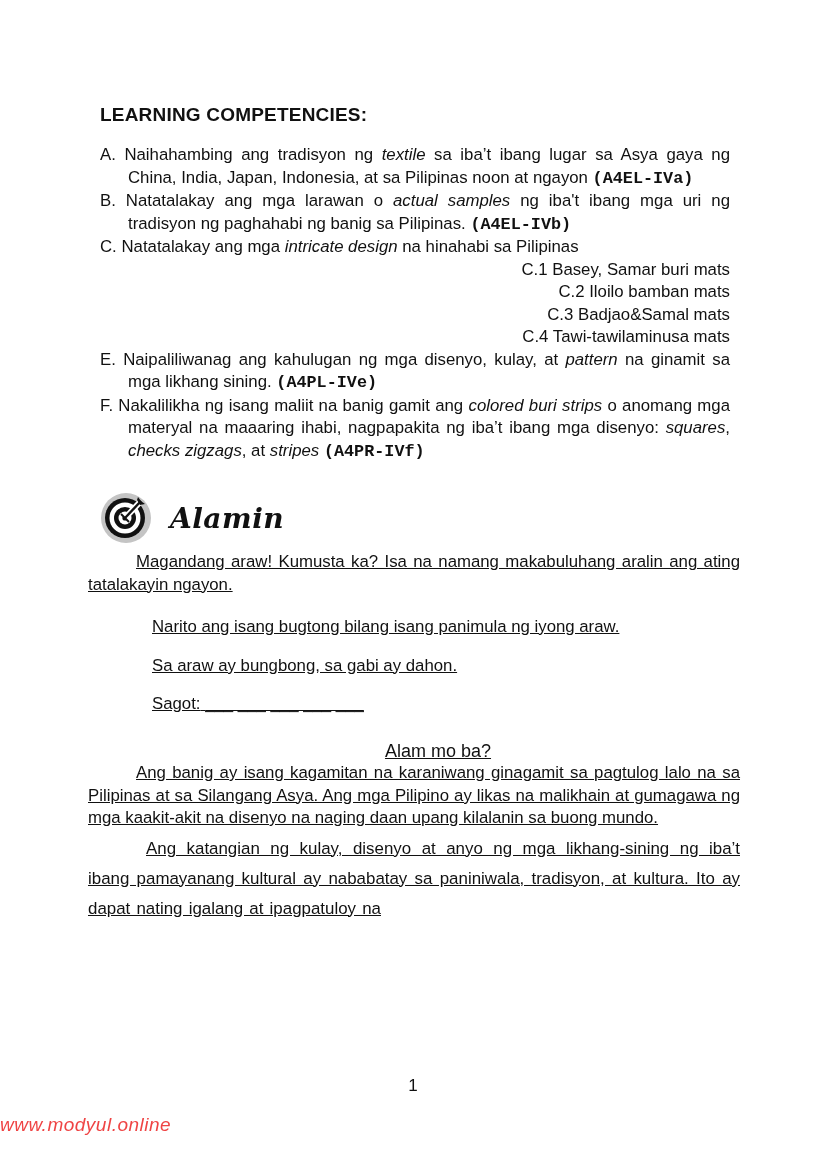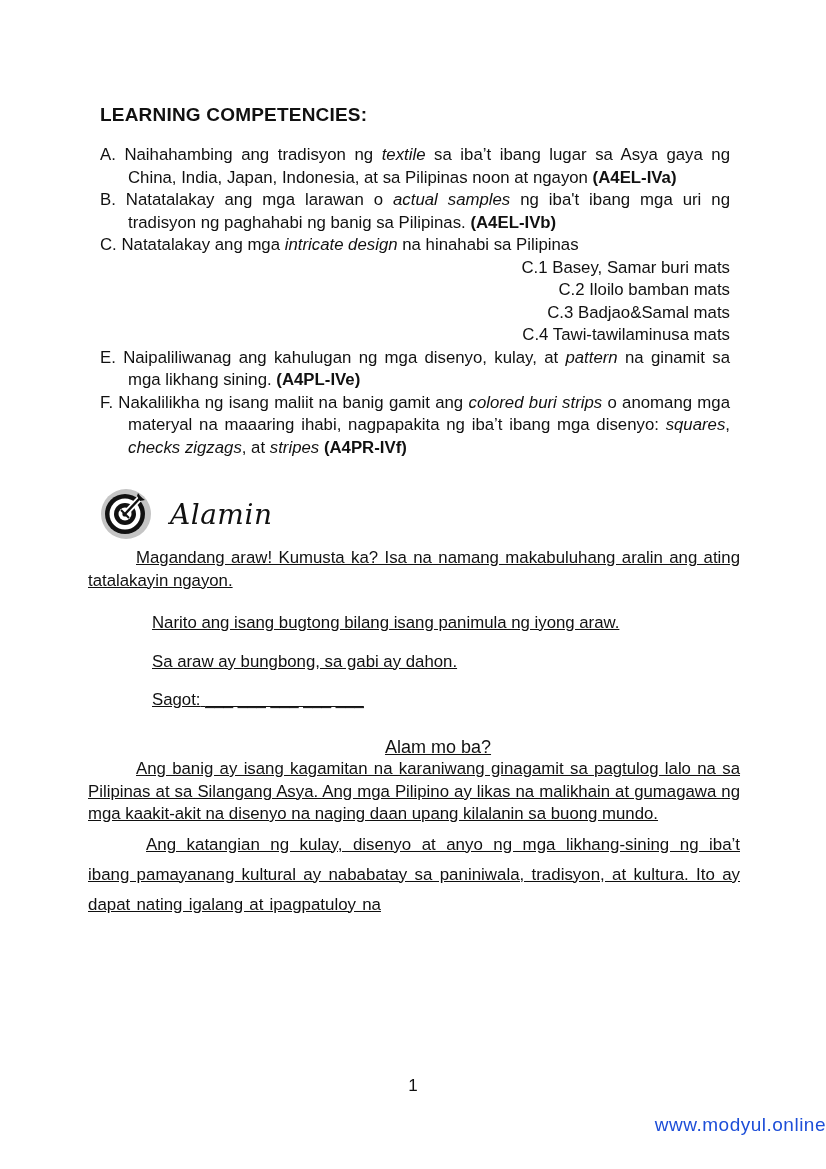--- a/index.html
+++ b/index.html
@@ -25,30 +25,30 @@
     text-align:justify;
     padding-left:28px;text-indent:-28px;
   }
   .sub-li{
     margin:0;
     font-size:16.8px;line-height:22.5px;
     padding-left:60px;text-indent:0;
     text-align:right;
   }
   .it{font-style:italic;}
-  .bd{font-weight:bold;}
+  .bd{font-weight:bold;font-family:Liberation Mono, monospace;}
   .alamin-header{
     margin-top:28px;
     display:flex;align-items:center;gap:18px;
     height:54px;
   }
   .alamin-icon{width:52px;height:52px;flex:0 0 auto;}
   .alamin-title{
     font-family:"DejaVu Serif", serif;
-    font-style:italic;font-weight:normal;
+    font-style:italic;font-weight:bold;
     font-size:28px;letter-spacing:0.5px;
     margin:0;
   }
   .bodyblock{margin-left:-12px;margin-right:-10px;text-decoration:underline;}
   .p-intro{
     margin:6px 0 0 0;
     font-size:16.8px;line-height:22.5px;
     text-align:justify;text-indent:48px;
   }
   .riddle{
@@ -70,22 +70,22 @@
     font-size:16.9px;line-height:30px;
     text-align:justify;text-indent:58px;
     word-spacing:1.5px;
   }
   .page-number{
     position:absolute;left:0;right:0;top:1076px;
     text-align:center;font-size:17px;color:#111;
   }
   .watermark{
     position:absolute;left:0;right:0;top:1114px;
-    text-align:right;
-    font-size:19px;color:#1d4ed8;letter-spacing:0.5px;
+    text-align:left;
+    font-size:19px;color:#ef4444;letter-spacing:0.5px;font-style:italic;
   }
 </style>
 </head>
 <body>
 
 <div class="page">
   <div class="content">
 
     <h1 class="doc-heading">LEARNING COMPETENCIES:</h1>
 

